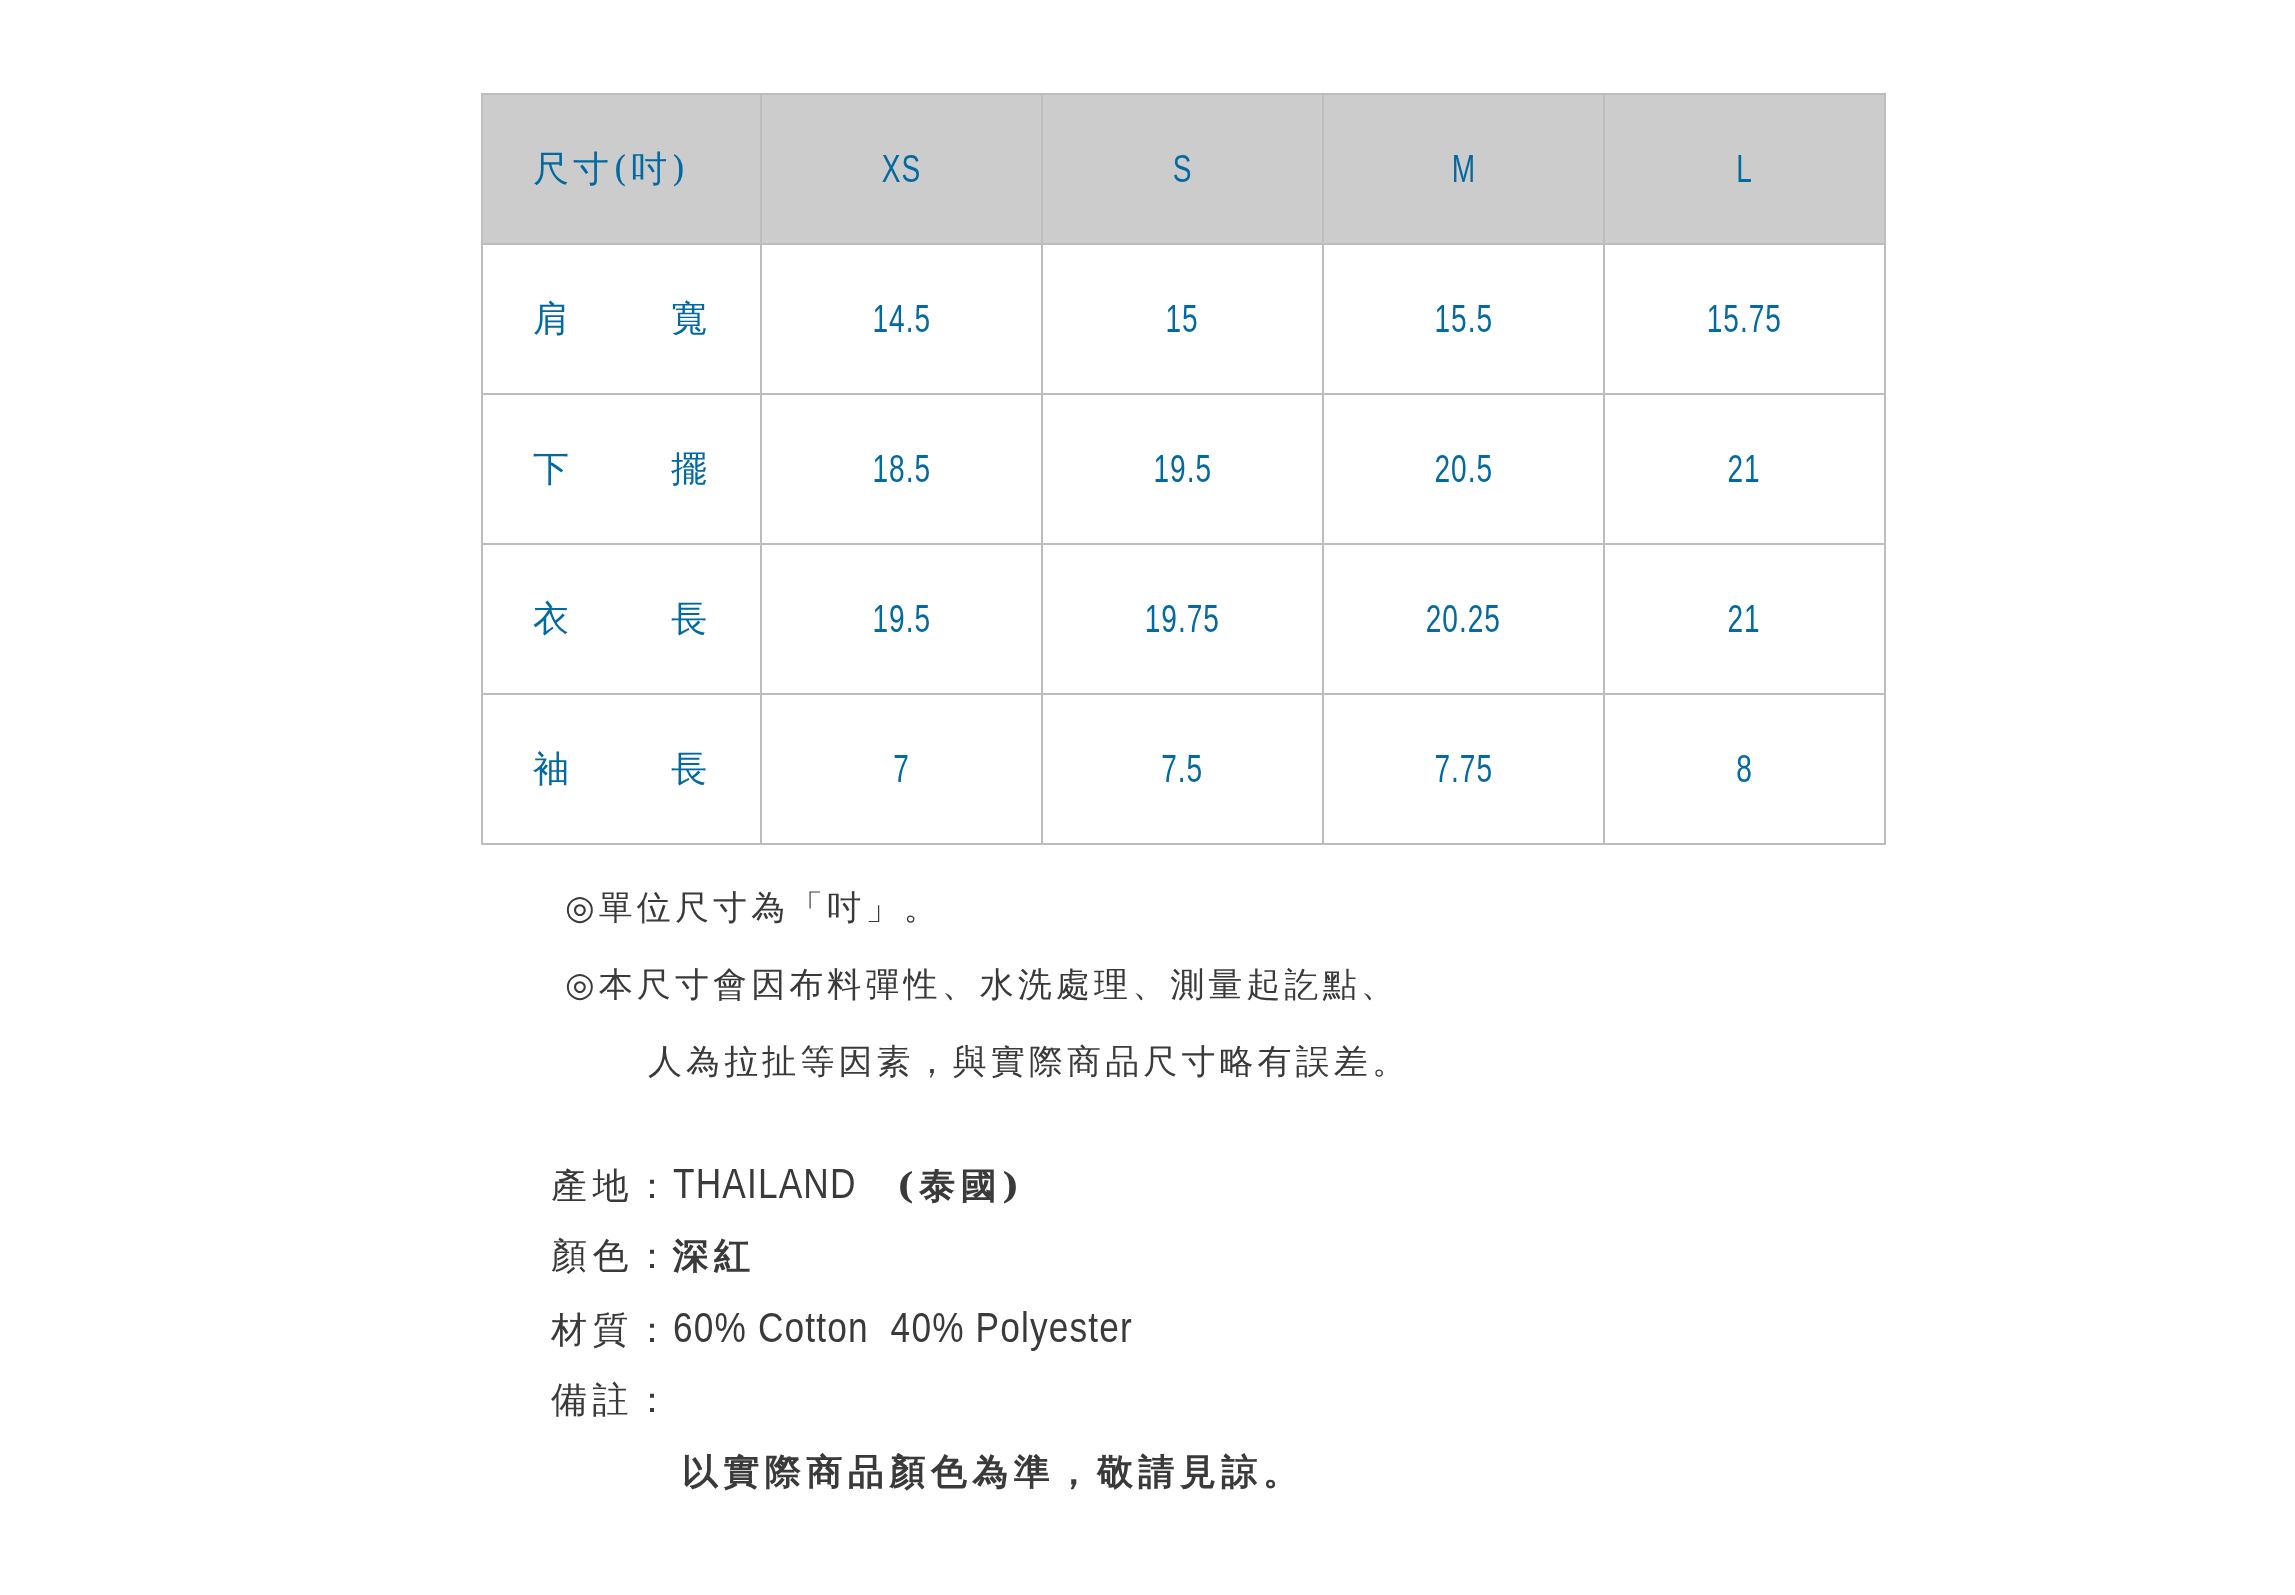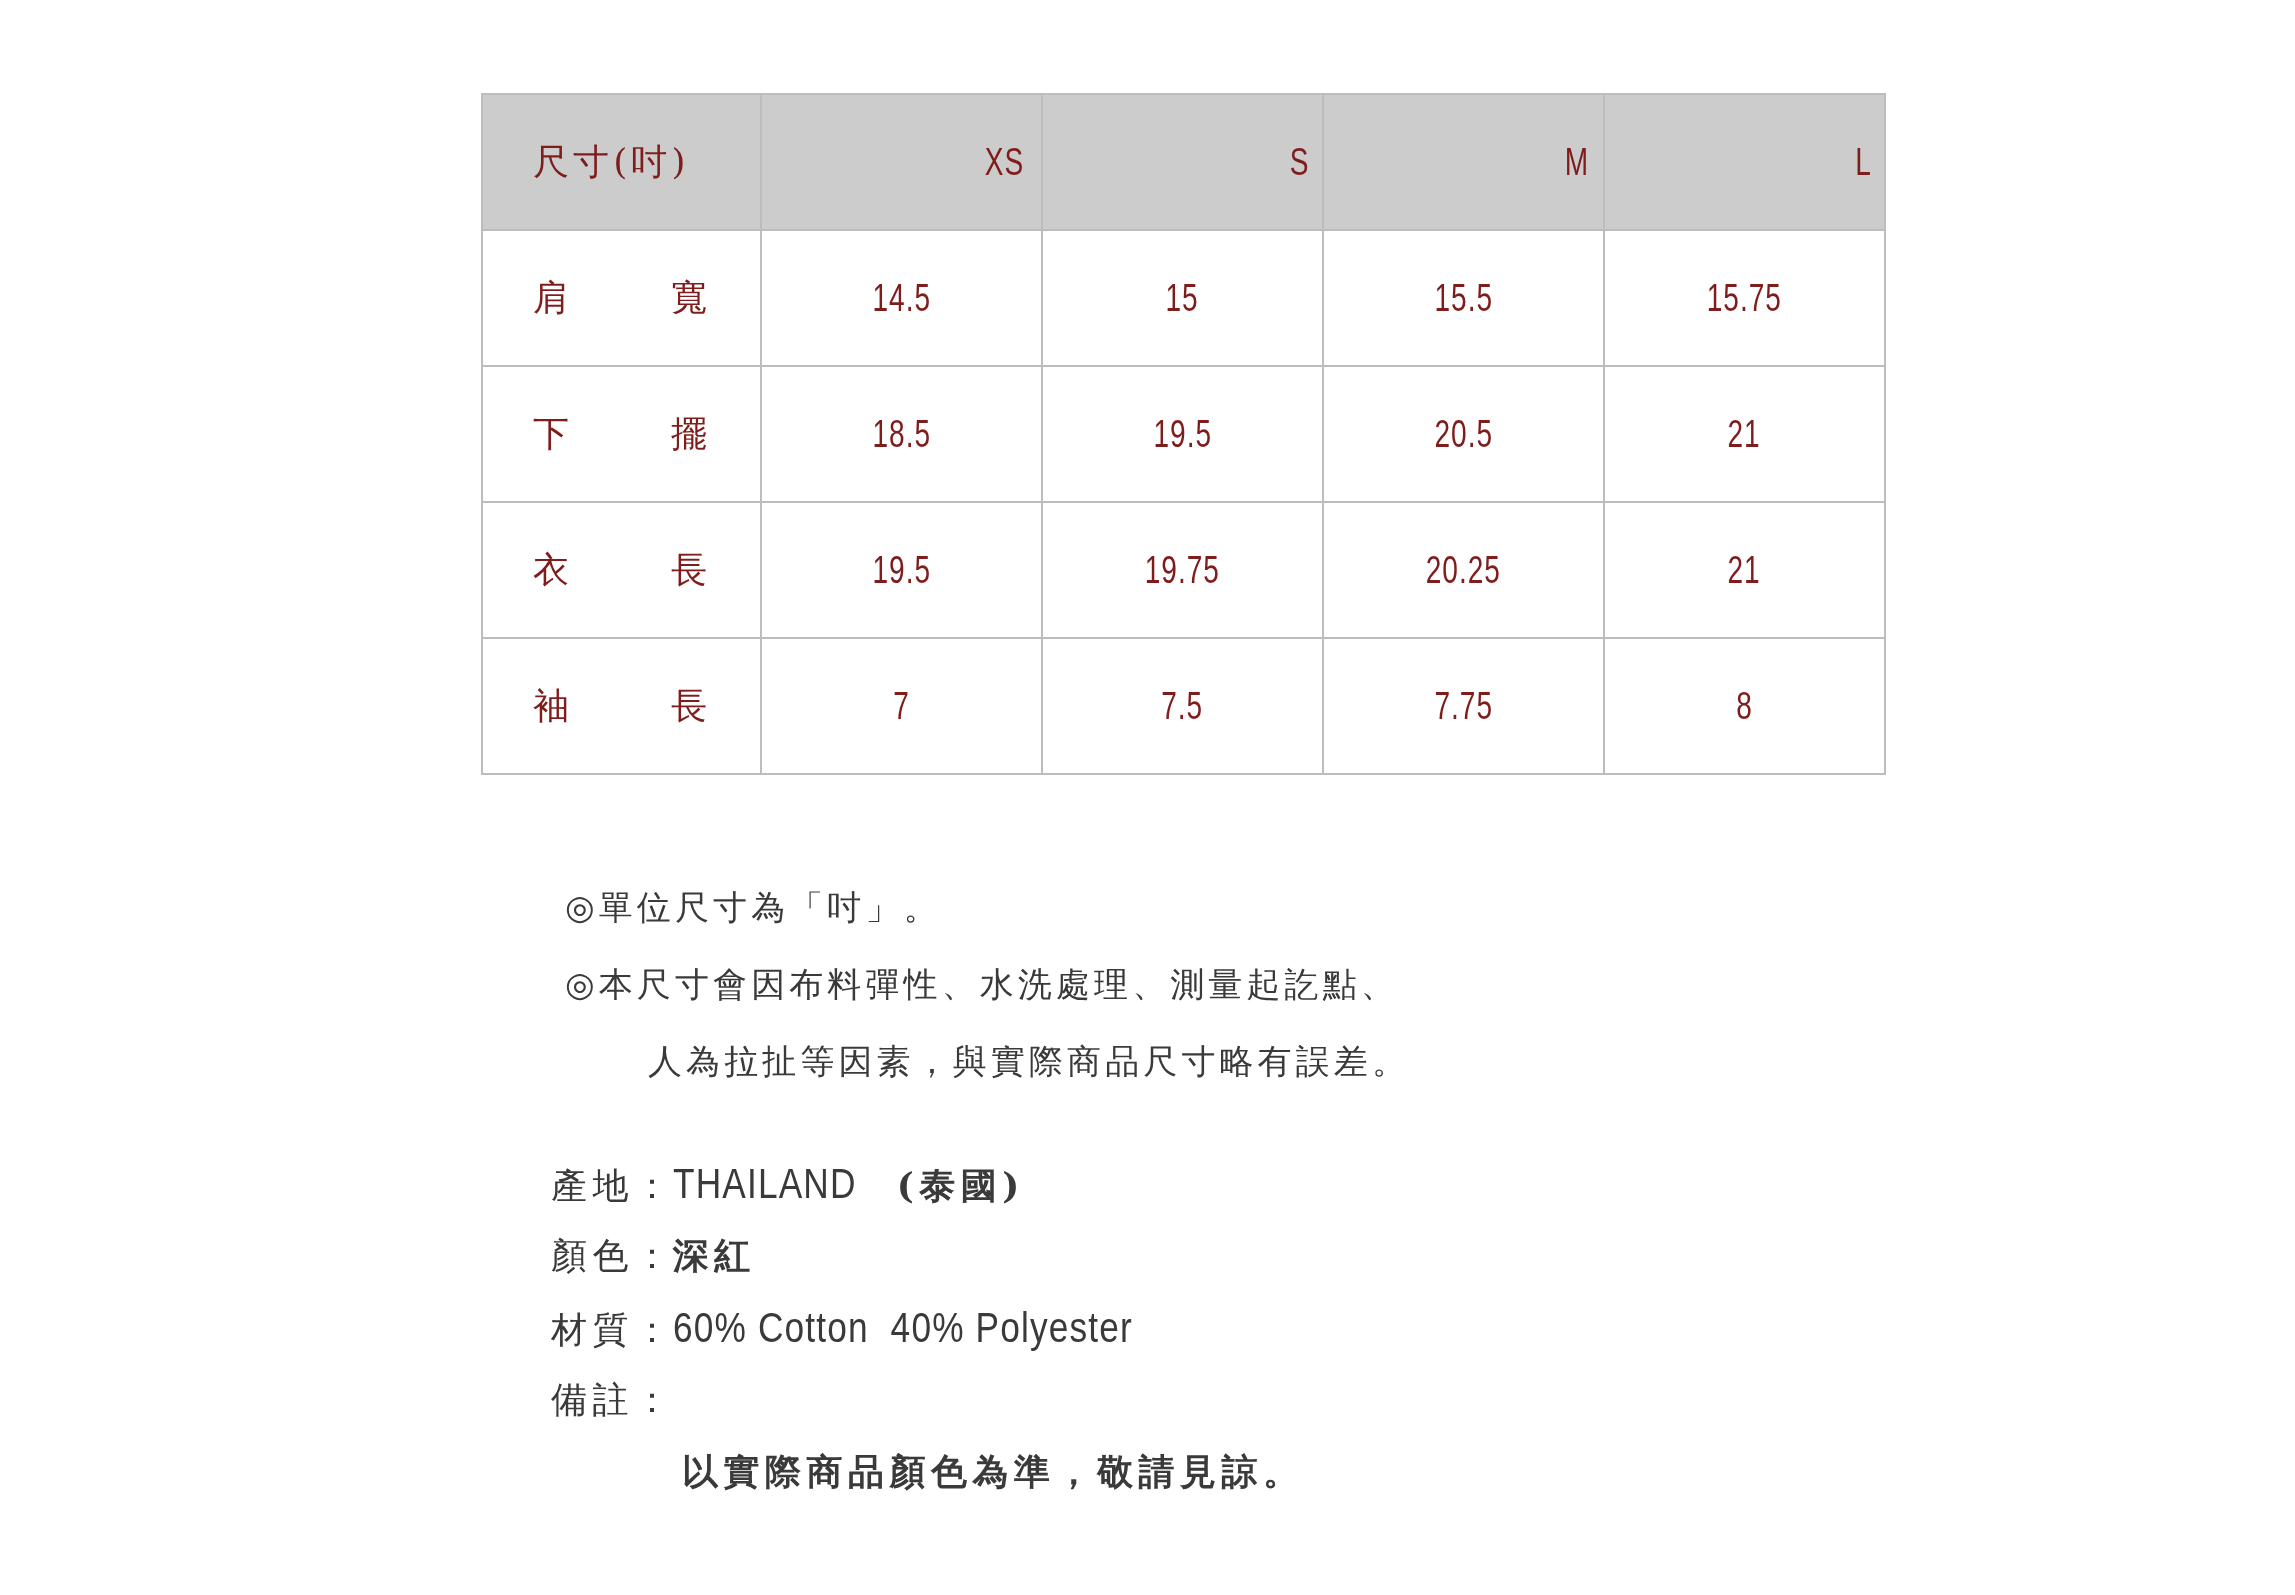--- a/index.html
+++ b/index.html
@@ -24,28 +24,27 @@
       table-layout: fixed;
     }
     .size-table td, .size-table th {
       border: 2.8px solid #bdbdbd;
       height: 116px;
       text-align: center;
       vertical-align: middle;
       font-family: "Liberation Sans Narrow", "Liberation Sans", "DejaVu Sans Condensed", sans-serif;
       font-weight: normal;
       font-size: 39px;
-      color: #7f1d1d;
-      padding: 9px;
+      color: #0369a1;
+      padding: 16px;
       transform-origin: center;
       margin-left: 48px;
     }
     .size-table thead th {
       background: #cccccc;
-      text-align: right;
     }
     .size-table col.c0 { width: 279px; }
     .size-table col.cn { width: 281px; }
     .num {
       display: inline-block;
       transform: scaleX(0.72);
       letter-spacing: 1.4px;
     }
     .rowlabel {
       text-align: left !important;

